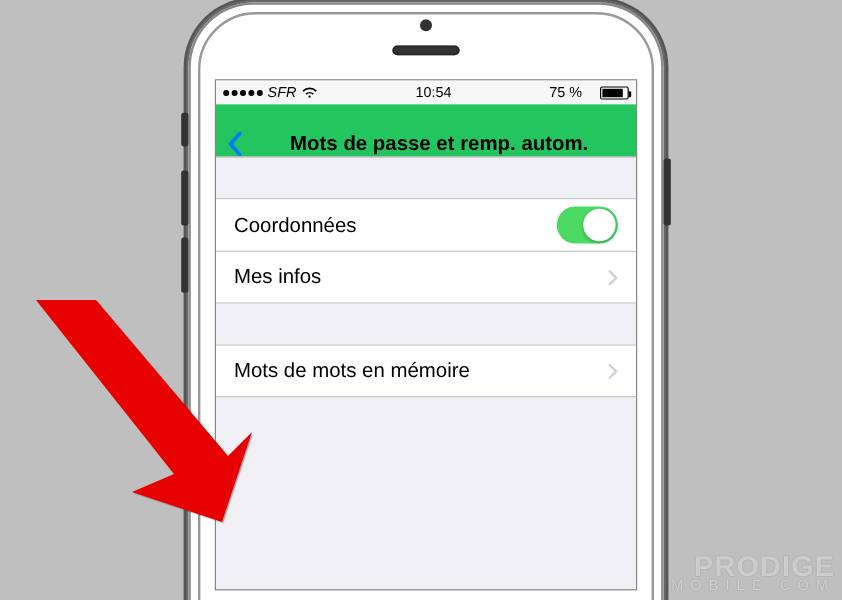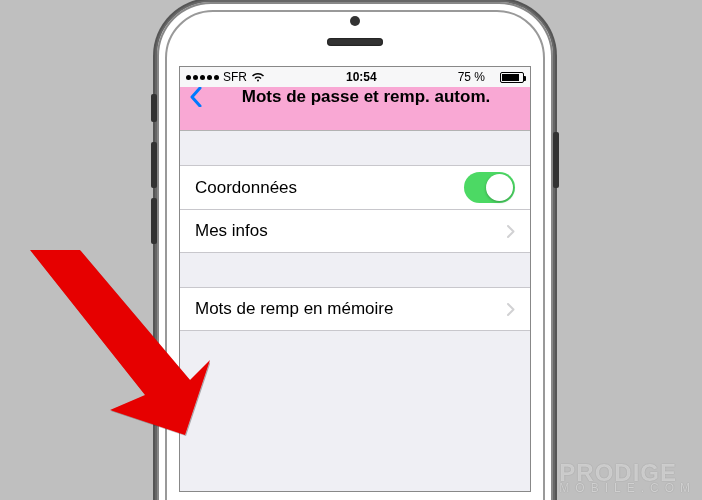--- a/index.html
+++ b/index.html
@@ -71,35 +71,35 @@
     }
     .status-bar {
       height: 20px;
       display: flex;
       align-items: center;
       padding: 0 6px;
       font-size: 12px;
       color: #000;
       background: #f7f7f8;
     }
-    .status-left { display: flex; align-items: center; gap: 4px; }
+    .status-left { display: flex; align-items: center; gap: 4px; font-style: italic; }
     .dots { display: flex; gap: 2px; }
     .dot { width: 5px; height: 5px; border-radius: 50%; background: #000; }
     .wifi { width: 14px; height: 10px; position: relative; }
-    .status-center { flex: 1; text-align: center; font-weight: 700; }
+    .status-center { flex: 1; text-align: center; font-weight: 400; }
     .status-right { display: flex; align-items: center; gap: 15px; }
     .battery { width: 24px; height: 11px; border: 1px solid #000; border-radius: 2px; position: relative; }
     .battery::after { content: ""; position: absolute; right: -3px; top: 3px; width: 2px; height: 5px; background: #000; border-radius: 0 1px 1px 0; }
     .battery-fill { position: absolute; left: 1px; top: 1px; bottom: 1px; width: 75%; background: #000; }
     .nav-bar {
       height: 44px;
-      background: #f9a8d4;
+      background: #22c55e;
       border-bottom: 1px solid #b2b2b2;
       display: flex;
-      align-items: flex-start;
+      align-items: flex-end;
       position: relative;
     }
     .back-chevron {
       width: 12px; height: 20px;
       margin-left: 10px;
     }
     .nav-title {
       position: absolute;
       left: 32px;
       right: 10px;
@@ -156,20 +156,21 @@
       position: absolute;
       right: 6px;
       bottom: 6px;
       font-family: Arial, sans-serif;
       font-weight: 900;
       font-size: 24px;
       color: rgba(255,255,255,0.6);
       letter-spacing: 1px;
       text-shadow: 0 0 1px rgba(0,0,0,0.35);
       line-height: 0.9;
+      text-align: right;
     }
     .watermark .sub {
       display: block;
       font-size: 12px;
       letter-spacing: 6px;
       font-weight: 400;
     }
   </style>
 </head>
 <body>
@@ -226,21 +227,21 @@
       <div class="row last">
         <span class="label">Mes infos</span>
         <svg class="chevron-right" viewBox="0 0 8 13">
           <path d="M1 1l5.5 5.5L1 12" stroke="#8e8e93" stroke-width="2" fill="none" stroke-linecap="round" stroke-linejoin="round"></path>
         </svg>
       </div>
 
       <div class="group-spacer"></div>
 
       <div class="row last">
-        <span class="label">Mots de remp en mémoire</span>
+        <span class="label">Mots de mots en mémoire</span>
         <svg class="chevron-right" viewBox="0 0 8 13">
           <path d="M1 1l5.5 5.5L1 12" stroke="#8e8e93" stroke-width="2" fill="none" stroke-linecap="round" stroke-linejoin="round"></path>
         </svg>
       </div>
 
       <div class="group-spacer"></div>
     </div>
   </div>
 </div>
 

